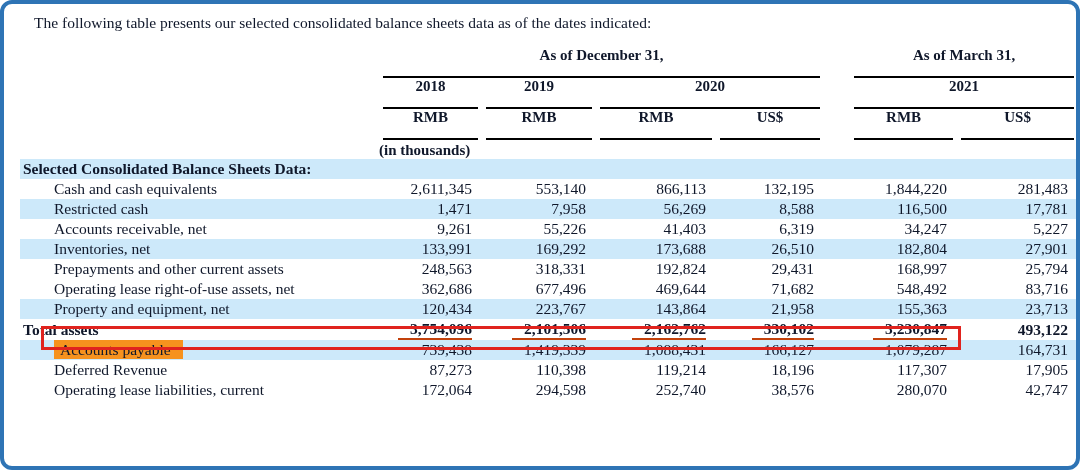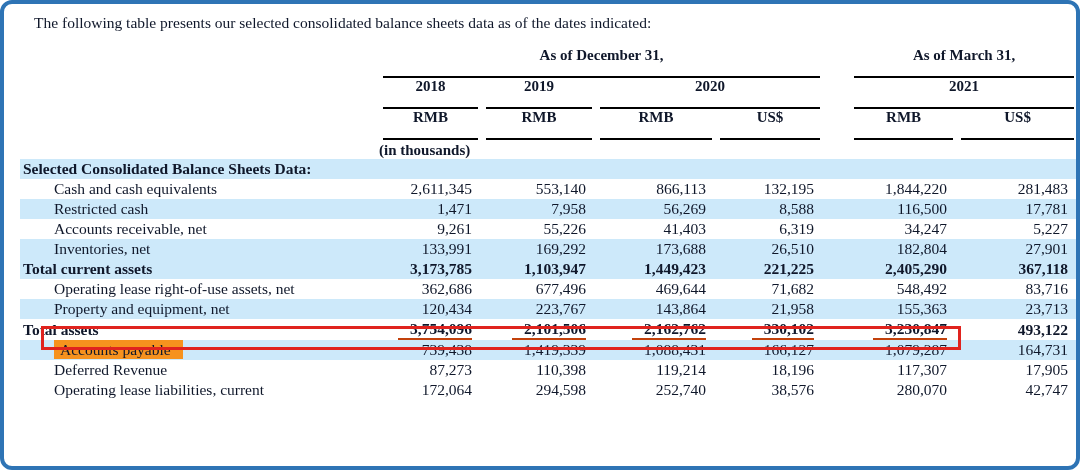--- a/index.html
+++ b/index.html
@@ -193,31 +193,31 @@
             <div class="lab">Inventories, net</div>
           </td>
           <td class="num">133,991</td>
           <td class="num">169,292</td>
           <td class="num">173,688</td>
           <td class="num">26,510</td>
           <td></td>
           <td class="num">182,804</td>
           <td class="num">27,901</td>
         </tr>
-        <tr class="shade bold ">
-          <td>
-            <div class="lab">Total current assets</div>
-          </td>
-          <td class="num">3,173,785</td>
-          <td class="num">1,103,947</td>
-          <td class="num">1,449,423</td>
-          <td class="num">221,225</td>
-          <td></td>
-          <td class="num">2,405,290</td>
-          <td class="num">367,118</td>
+        <tr class="ind ">
+          <td>
+            <div class="lab">Prepayments and other current assets</div>
+          </td>
+          <td class="num">248,563</td>
+          <td class="num">318,331</td>
+          <td class="num">192,824</td>
+          <td class="num">29,431</td>
+          <td></td>
+          <td class="num">168,997</td>
+          <td class="num">25,794</td>
         </tr>
         <tr class="ind ">
           <td>
             <div class="lab">Operating lease right-of-use assets, net</div>
           </td>
           <td class="num">362,686</td>
           <td class="num">677,496</td>
           <td class="num">469,644</td>
           <td class="num">71,682</td>
           <td></td>

